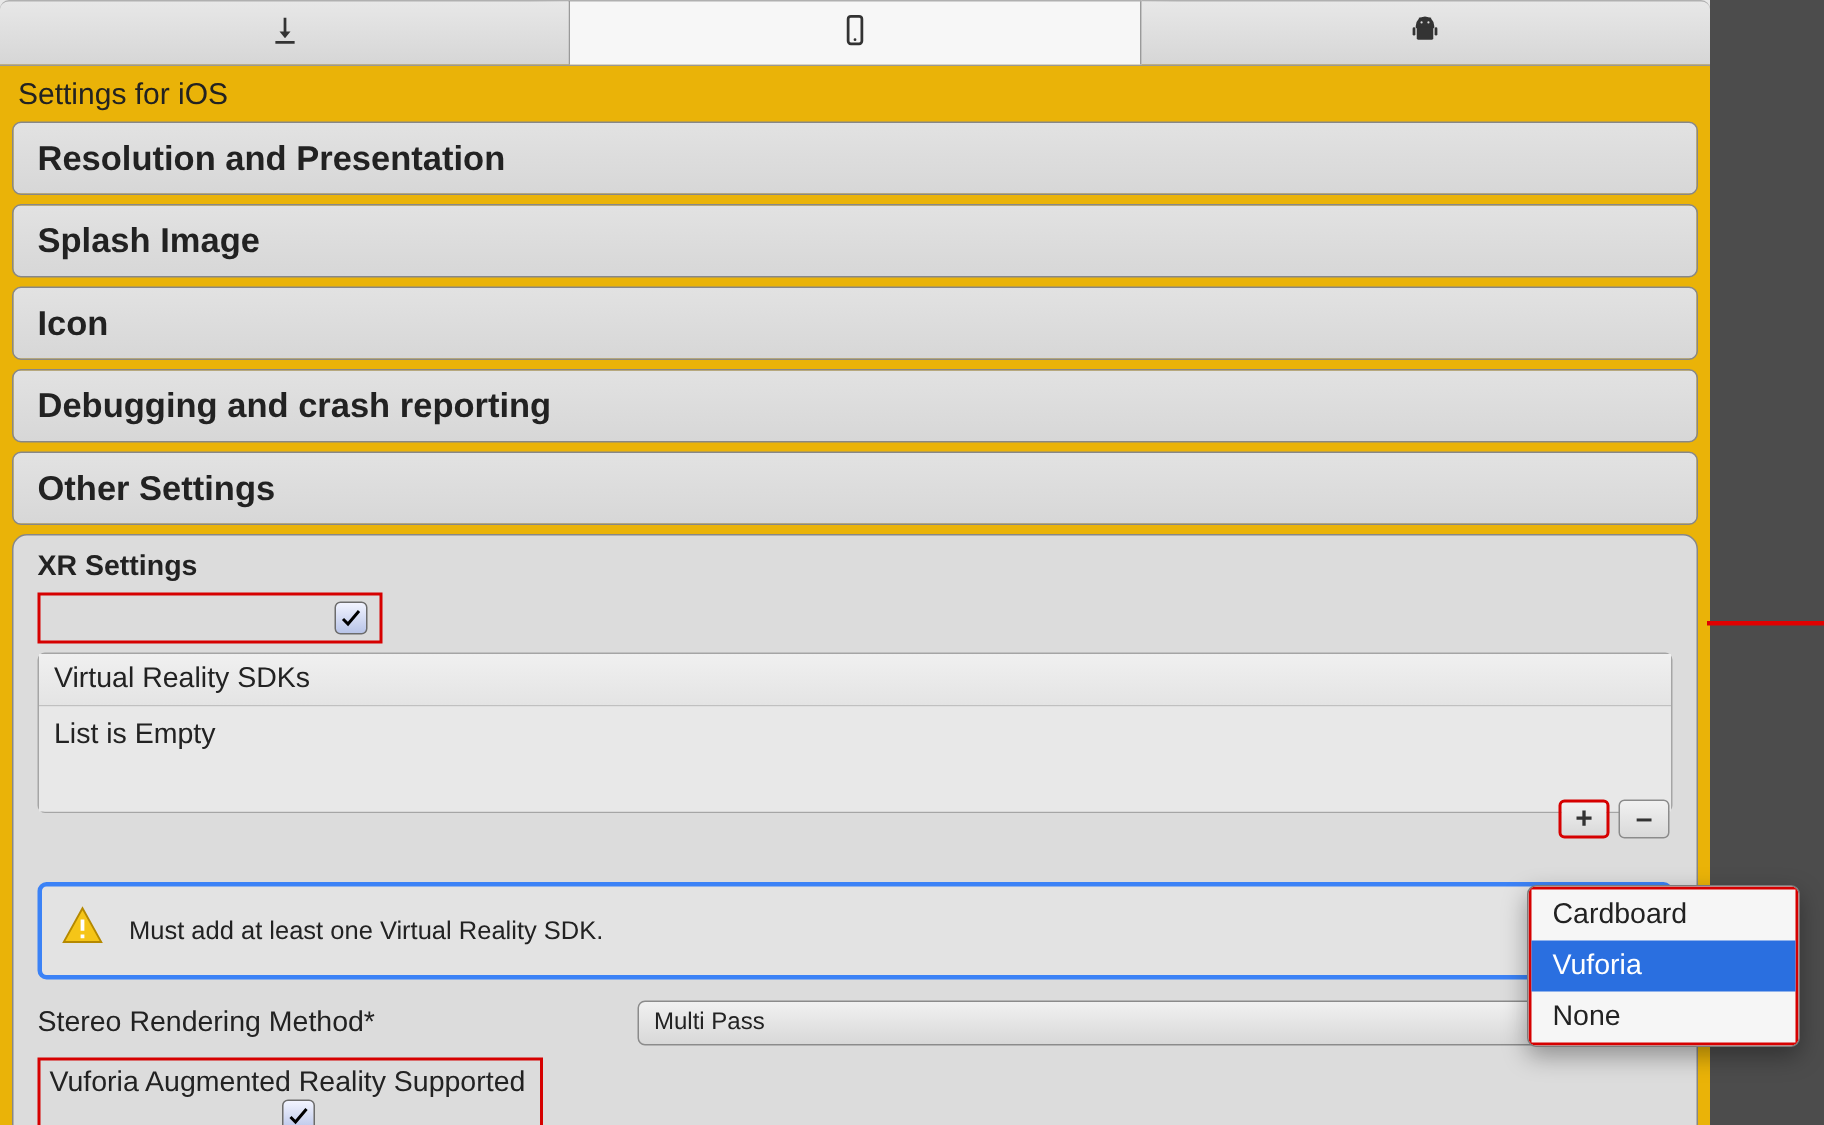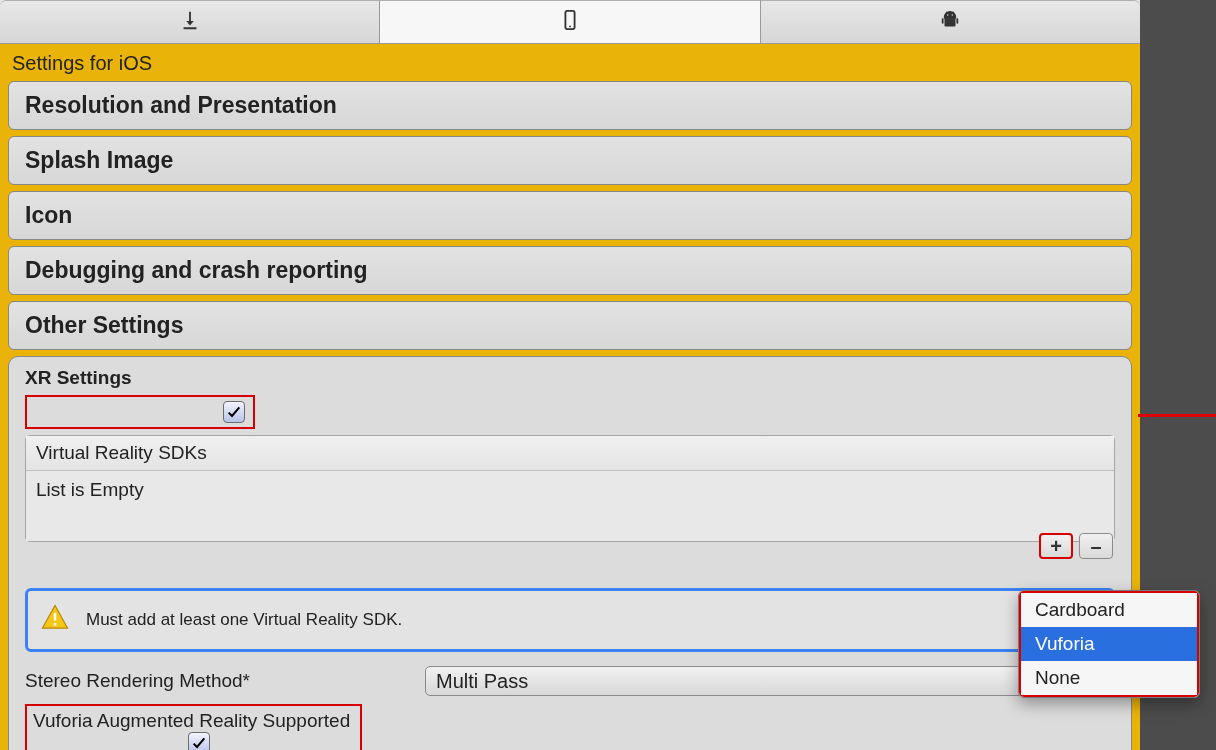--- a/index.html
+++ b/index.html
@@ -150,21 +150,21 @@
     color:#222;
   }
   .stereo-label { width: 400px; }
   .dropdown {
     flex: 1;
     height: 28px;
     border:1px solid #8b8b8b;
     border-radius:5px;
     background:linear-gradient(#f1f1f1,#d8d8d8);
     padding: 14px 10px;
-    font-size:20px;
+    font-size:16px;
     color:#222;
     display:flex; align-items:center;
     cursor:pointer;
     position:relative;
   }
   .vuforia-row {
     display:inline-flex; align-items:center;
     margin-top:8px;
     border:2.5px solid #d60000;
     padding: 4px 10px 4px 6px;

